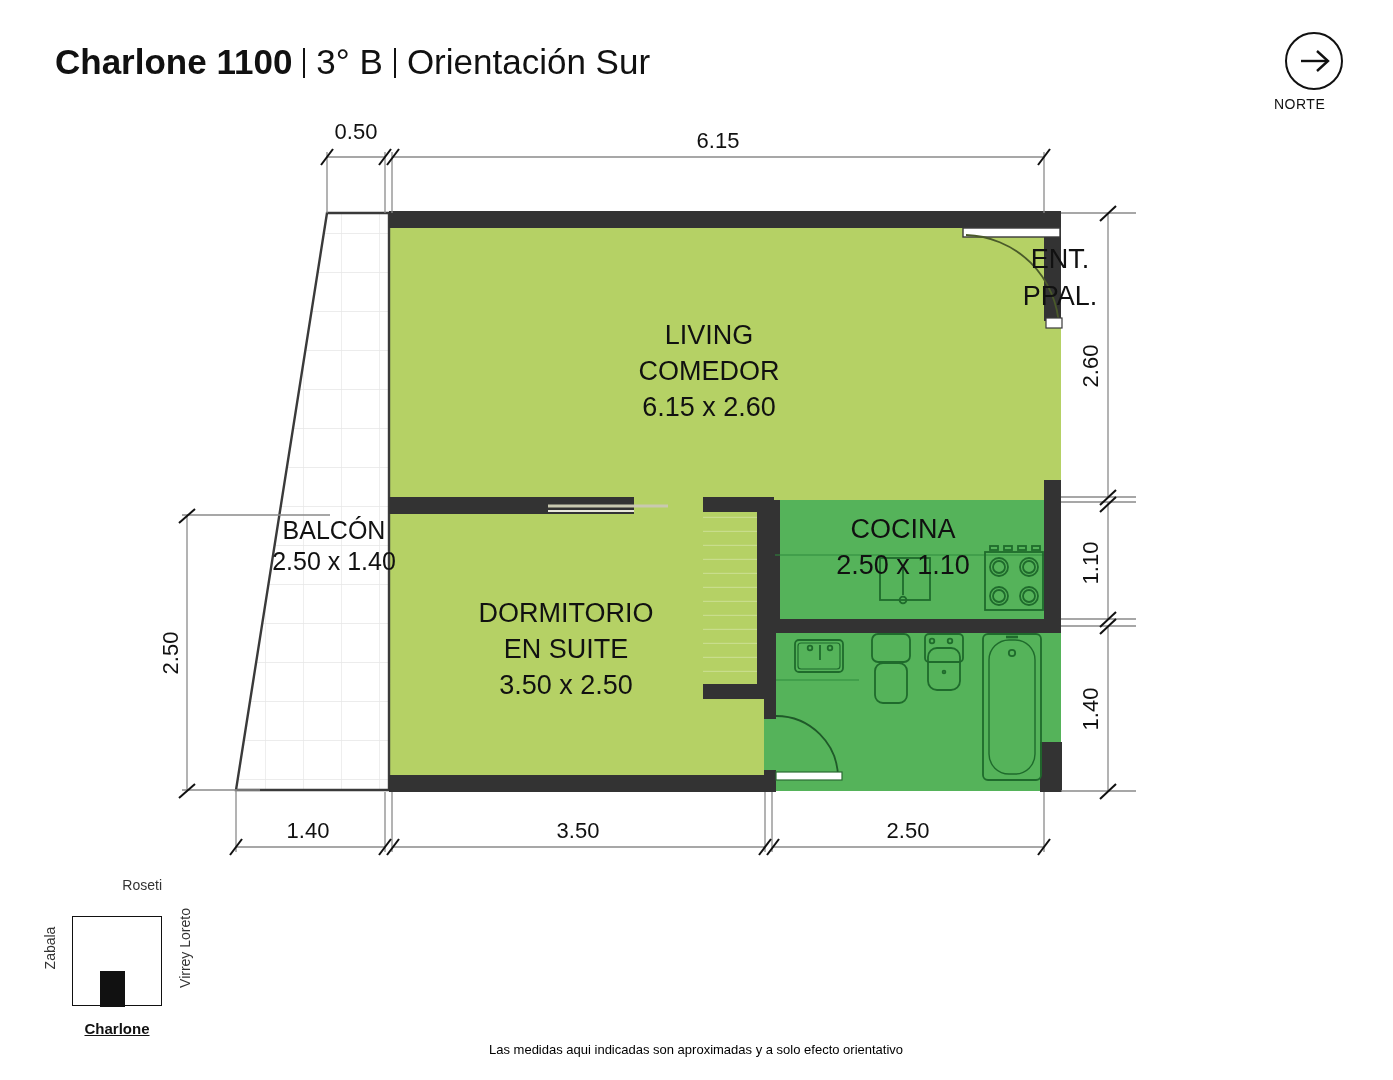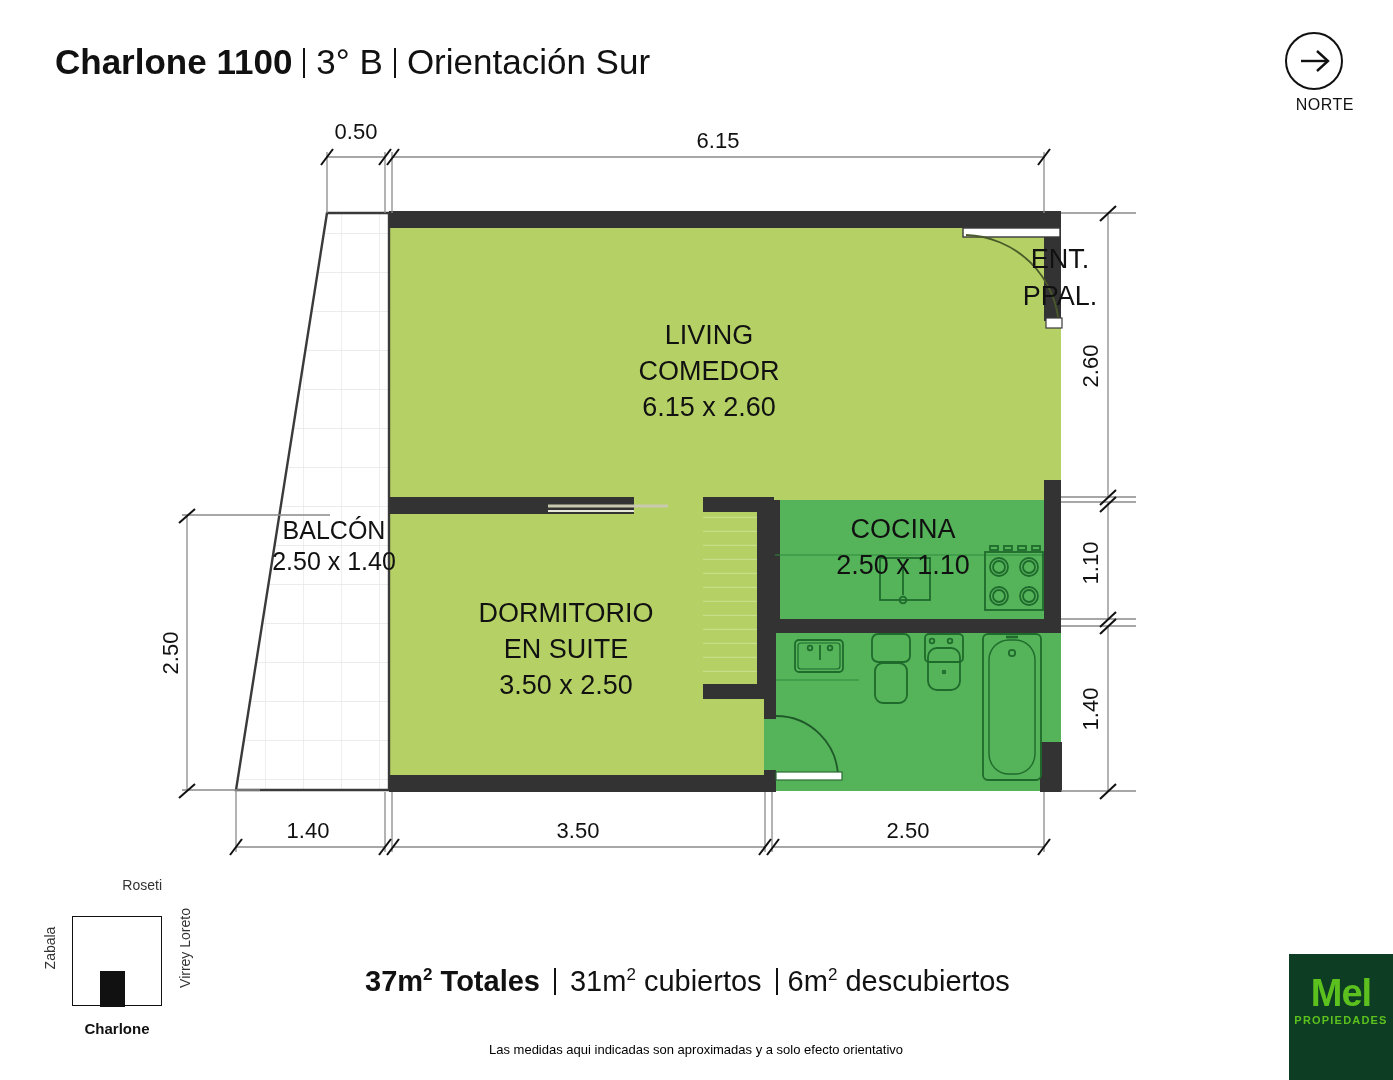--- a/index.html
+++ b/index.html
@@ -24,22 +24,22 @@
     vertical-align:-4px;margin:0 11px;
   }
 
   
   .compass{position:absolute;left:1285px;top:32px;width:58px;height:58px;}
   .compass .ring{
     position:absolute;inset:0;border:2.5px solid #111;border-radius:50%;
     box-sizing:border-box;
   }
   .compass-label{
-    position:absolute;left:1274px;top:96px;width:80px;text-align:right;
-    font-size:16px;letter-spacing:.5px;
+    position:absolute;left:1274px;top:96px;width:80px;text-align:left;
+    font-size:14px;letter-spacing:.5px;
   }
 
   
   #plan{position:absolute;left:0;top:0;}
 
   .dimtxt{font-family:"Liberation Sans",sans-serif;font-size:22px;fill:#111;}
   .roomtxt{font-family:"Liberation Sans",sans-serif;font-size:27px;fill:#111;}
   .enttxt{font-family:"Liberation Sans",sans-serif;font-size:27px;fill:#111;}
 
   
@@ -68,21 +68,21 @@
   }
   .minimap .marker{
     position:absolute;left:28px;top:55px;width:25px;height:36px;background:#111;
   }
   .mm-top{
     position:absolute;left:72px;top:877px;width:90px;text-align:right;
     font-size:14px;color:#333;
   }
   .mm-bottom{
     position:absolute;left:57px;top:1020px;width:120px;text-align:center;
-    font-size:15px;font-weight:bold;color:#111;
+    font-size:15px;font-weight:bold;color:#111;text-decoration:underline;
   }
   .mm-left{
     position:absolute;left:-10px;top:940px;width:120px;text-align:center;
     font-size:14px;color:#333;
     transform:rotate(-90deg);transform-origin:center center;
   }
   .mm-right{
     position:absolute;left:125px;top:940px;width:120px;text-align:center;
     font-size:14px;color:#333;
     transform:rotate(-90deg);transform-origin:center center;
@@ -335,33 +335,26 @@
     <text class="roomtxt" x="903" y="538" text-anchor="middle">COCINA</text>
     <text class="roomtxt" x="903" y="574" text-anchor="middle">2.50 x 1.10</text>
 
     <text class="dimtxt" x="334" y="539" text-anchor="middle" style="font-size:25px">BALCÓN</text>
     <text class="dimtxt" x="334" y="570" text-anchor="middle" style="font-size:25px">2.50 x 1.40</text>
 
     <text class="enttxt" x="1060" y="268" text-anchor="middle">ENT.</text>
     <text class="enttxt" x="1060" y="305" text-anchor="middle">PPAL.</text>
   </svg>
 
-  <div class="summary">
-    <span class="strong"><span>37m</span><sup>2</sup> <span>Totales</span></span><span class="sep"></span><span><span>31m</span><sup>2</sup> <span>cubiertos</span></span><span class="sep sep2"></span><span><span>6m</span><sup>2</sup> <span>descubiertos</span></span>
-  </div>
 
   <div class="disclaimer">Las medidas aqui indicadas son aproximadas y a solo efecto orientativo</div>
 
   <div class="mm-top">Roseti</div>
   <div class="minimap">
     <div class="box"></div>
     <div class="marker"></div>
   </div>
   <div class="mm-left">Zabala</div>
   <div class="mm-right">Virrey Loreto</div>
   <div class="mm-bottom">Charlone</div>
 
-  <div class="logo">
-    <div class="mel">Mel</div>
-    <div class="prop">PROPIEDADES</div>
-  </div>
 
 </div>
 
 </body></html>

